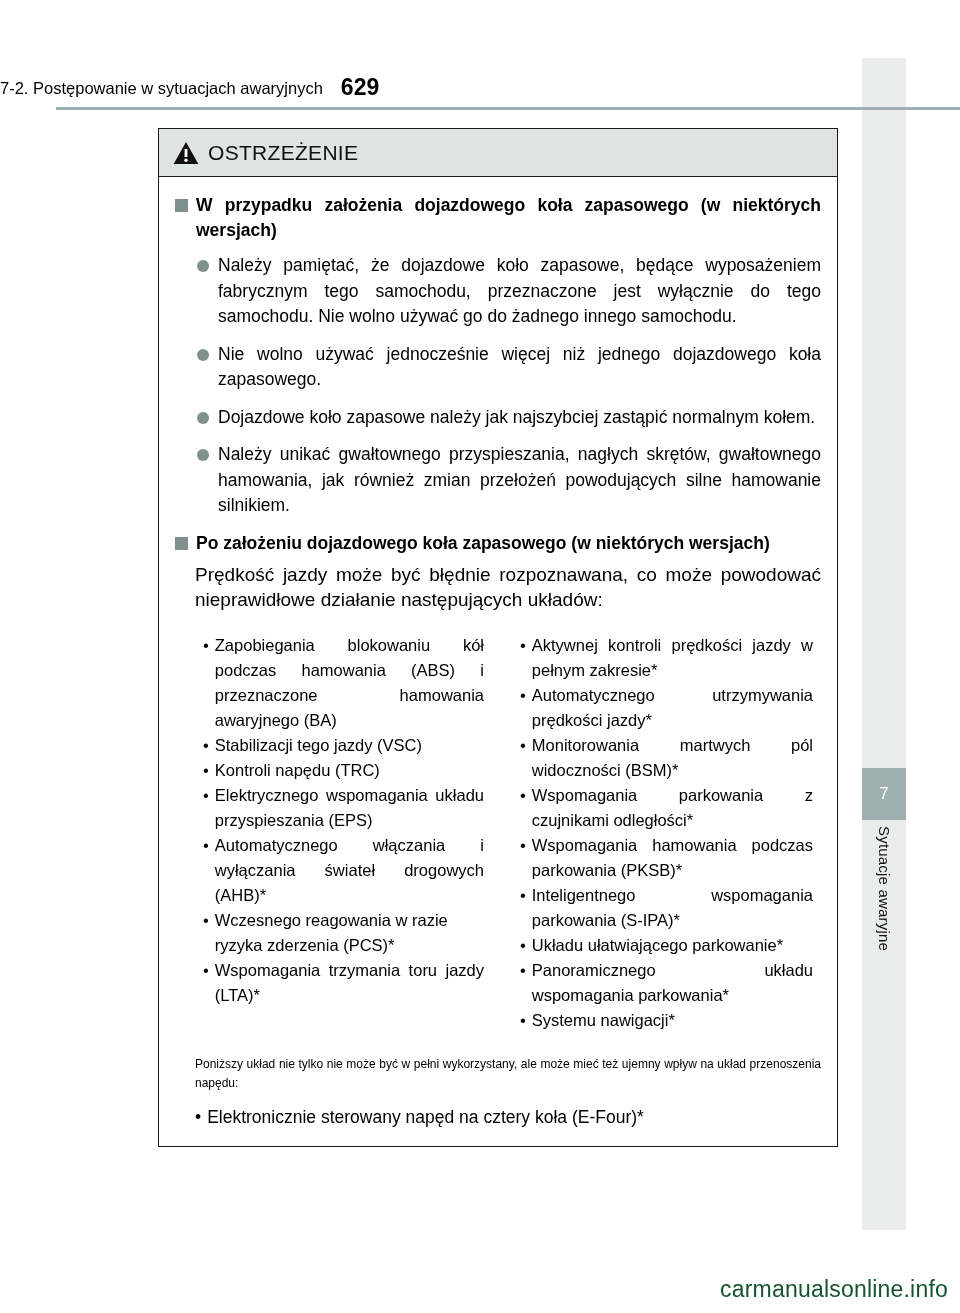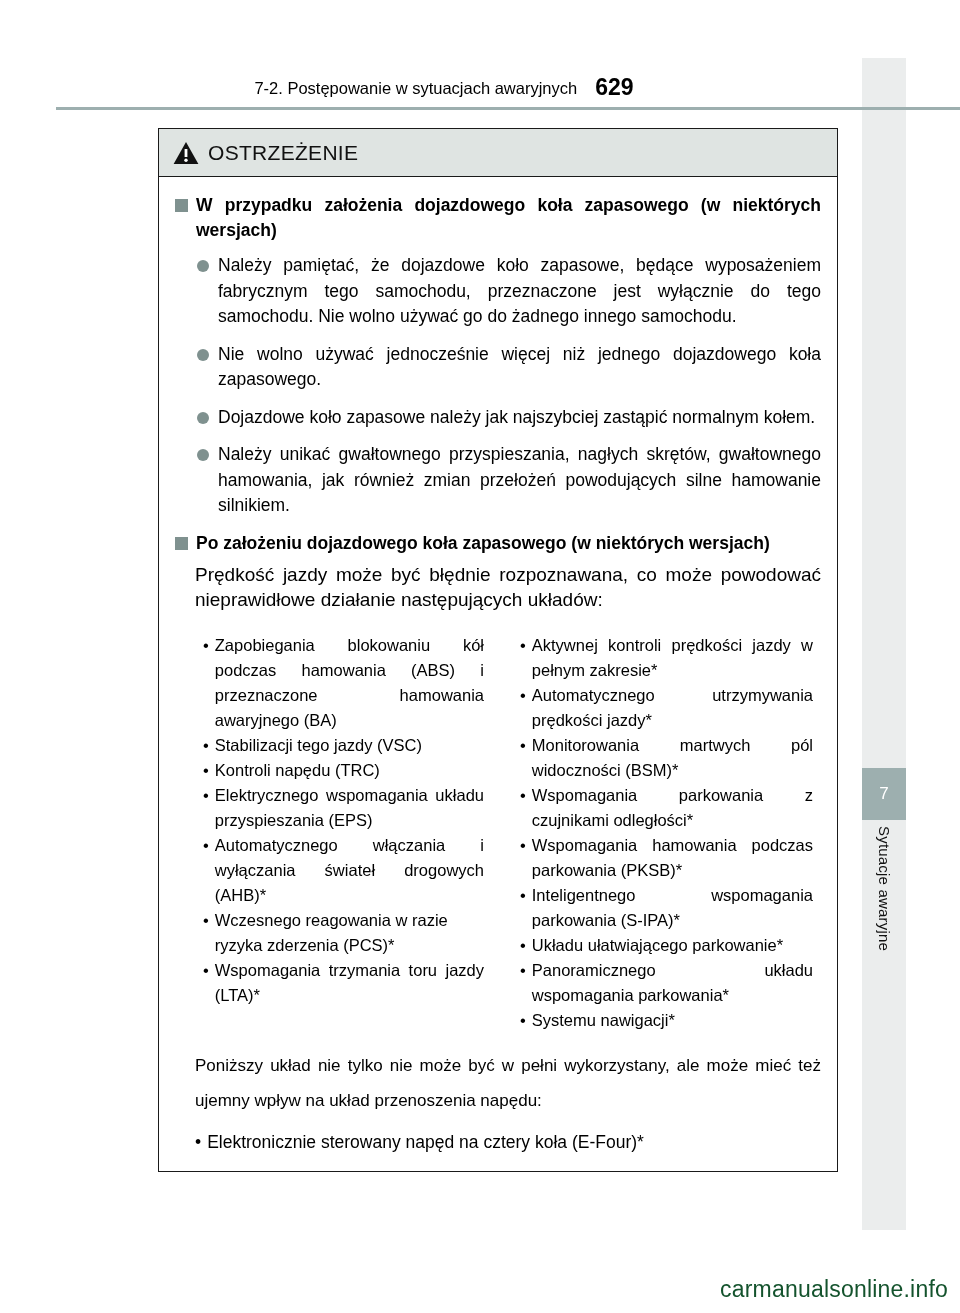--- a/index.html
+++ b/index.html
@@ -58,26 +58,25 @@
     text-orientation: mixed;
     white-space: nowrap;
   }
 
   
   .running-head {
     position: absolute;
     left: 0;
     top: 74px;
     width: 850px;
-    text-align: center;
+    text-align: left;
     padding-right: 10px;
     box-sizing: border-box;
     font-size: 16.5px;
     white-space: nowrap;
-    padding-left: 48px;
   }
   .running-head .sect {
     font-size: 16.5px;
   }
   .running-head .pageno {
     font-size: 23px;
     font-weight: bold;
     margin-left: 18px;
     vertical-align: -1px;
   }
@@ -202,24 +201,24 @@
     margin-right: 6px;
     line-height: 25px;
   }
   .dot-text {
     flex: 1 1 auto;
     text-align: justify;
   }
   .dot-text.nojust { text-align: left; }
 
   .tail-para {
-    font-size: 17px;
-    line-height: 35px;
-    text-align: justify;
-    margin: 15px 0 0 20px;
+    font-size: 12px;
+    line-height: 19px;
+    text-align: justify;
+    margin: 22px 0 0 20px;
   }
   .tail-list {
     margin: 12px 0 0 20px;
     font-size: 17.5px;
     line-height: 25.5px;
   }
   .tail-list .dot-item { font-size: 17.5px; line-height: 25.5px; }
   .tail-list .dot-mark { line-height: 25.5px; }
 
   

